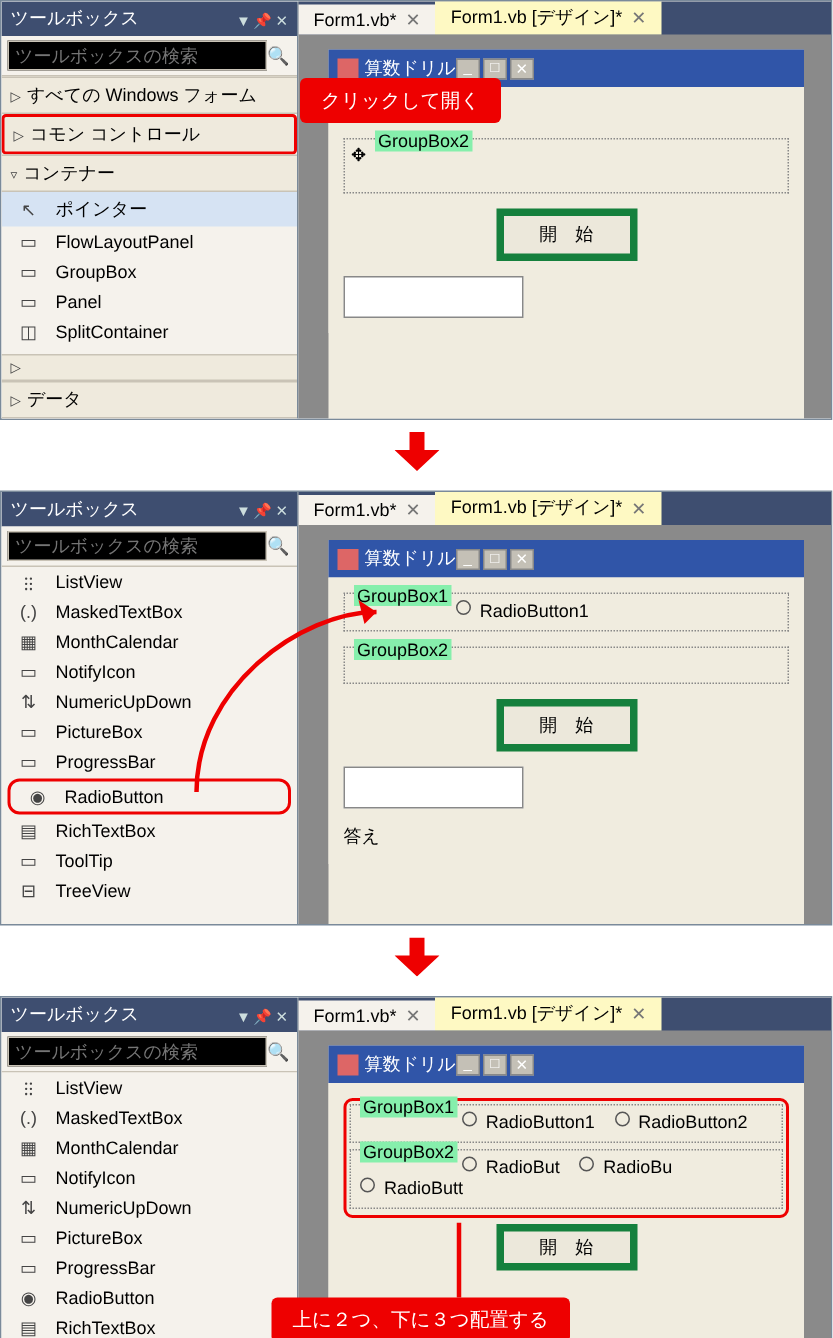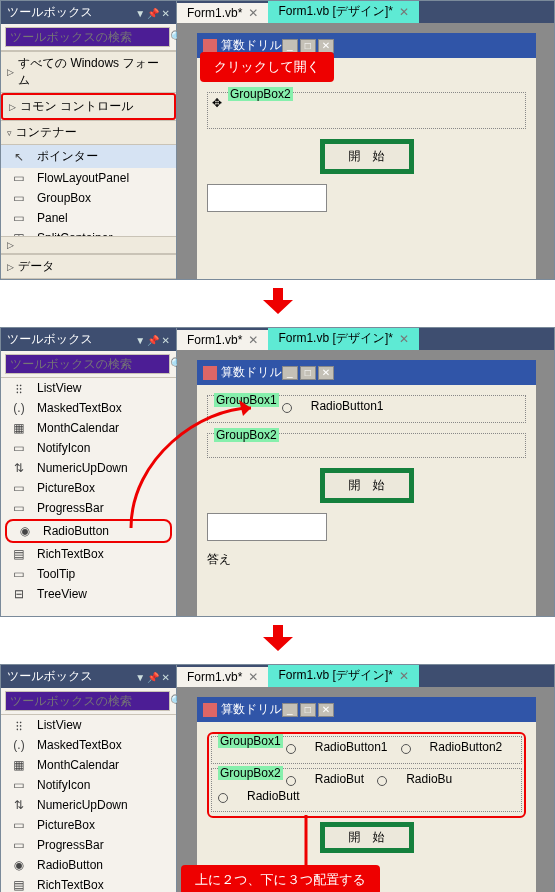--- a/index.html
+++ b/index.html
@@ -1,48 +1,48 @@
 <!DOCTYPE html>
 <html><head>
 <meta charset="utf-8">
 <style>
 *{box-sizing:border-box;margin:0;padding:0;font-family:"MS UI Gothic",sans-serif;font-size:12px}
 body{background:#fff;width:555px}
 .panel-set{display:flex;border:1px solid #7a8a9a;margin-bottom:8px;height:280px;overflow:hidden}
-.toolbox{width:176px;background:#f5f2ec;display:flex;flex-direction:column;border-right:1px solid #7a8a9a}
+.toolbox{width:198px;background:#f5f2ec;display:flex;flex-direction:column;border-right:1px solid #7a8a9a}
 .tb-title{background:#3e4e70;color:#fff;padding:3px 6px;display:flex;justify-content:space-between;align-items:center}
 .tb-title-btns span{color:#cdd;font-size:10px;margin-left:2px;cursor:default}
 .tb-search{display:flex;align-items:center;padding:3px 4px;border-bottom:1px solid #c9c3b6;background:#f5f2ec}
-.tb-search input{flex:1;border:1px solid #c9c3b6;padding:2px 4px;font-size:12px;color:#888;background:#4c1d95}
+.tb-search input{flex:1;border:1px solid #c9c3b6;padding:2px 4px;font-size:12px;color:#888;background:#000000}
 .search-icon{width:16px;text-align:center;color:#555}
 .cat{background:#efeadd;border:1px solid #c9c3b6;border-left:none;border-right:none;padding:3px 6px;font-size:12px;display:flex;align-items:center;cursor:default}
 .cat .tri{font-size:9px;margin-right:4px;color:#444}
 .red-box{border:2px solid #e00;border-radius:3px}
 .item-list{flex:1;overflow:hidden;background:#f5f2ec}
 .item{display:flex;align-items:center;padding:3px 6px 3px 10px;gap:10px;cursor:default}
 .item.sel{background:#d6e3f3}
 .item .ic{width:16px;height:14px;display:inline-flex;align-items:center;justify-content:center;color:#444}
 .item.red-box{border:2px solid #e00;border-radius:8px;margin:1px 4px}
 .designer{flex:1;background:#8a8a8a;position:relative}
 .tabs{display:flex;background:#3e4e70;height:22px;align-items:end}
 .tab{padding:3px 10px;font-size:12px;display:flex;align-items:center;gap:4px}
 .tab.vb{background:#f5f2ec;color:#000}
-.tab.design{background:#5eead4;color:#000}
+.tab.design{background:#fef9c3;color:#000}
 .tab .cls{color:#777;margin-left:2px}
 .form-win{position:absolute;left:20px;top:32px;right:18px;bottom:-10px;background:#f0ecdf}
 .form-header{background:#3055a8;color:#fff;padding:4px 6px;display:flex;align-items:center;justify-content:flex-start}
 .form-header .ico{width:14px;height:14px;background:#d66;display:inline-block;margin-right:4px;vertical-align:middle}
 .form-btns{display:flex;gap:2px}
 .form-btns span{width:16px;height:14px;background:#c4c0b6;border:1px solid #888;display:inline-flex;align-items:center;justify-content:center;font-size:10px}
 .form-body{padding:10px;background:#f0ecdf;position:relative}
 .gb{border:1px dotted #888;padding:3px 6px 6px;margin-bottom:10px;font-size:11px;background:#f0ecdf}
 .gb-title{position:relative;top:-9px;background:#86efac;display:inline-block;padding:0 2px}
 .btn{border:5px solid #15803d;background:#ece8db;padding:4px 24px;display:inline-block;margin-bottom:10px}
 .txtbox{border:1px solid #888;background:#fff;width:120px;height:28px}
-.radio{display:inline-flex;align-items:flex-end;gap:19px;font-size:11px;margin-right:10px}
+.radio{display:inline-flex;align-items:flex-start;gap:6px;font-size:11px;margin-right:10px}
 .radio .o{width:10px;height:10px;border:1px solid #555;border-radius:50%;display:inline-block}
 .callout{position:absolute;background:#e00;color:#fff;font-weight:normal;padding:6px 14px;border-radius:4px;font-size:13px;z-index:5}
 .arrow-down{text-align:center;margin:4px 0 10px}
 .arrow-down svg{width:30px;height:26px}
 .red-outline{border:2px solid #e00;border-radius:6px;padding:2px}
 .curve-arrow{position:absolute;pointer-events:none;z-index:4}
 </style>
 </head>
 <body>
 

